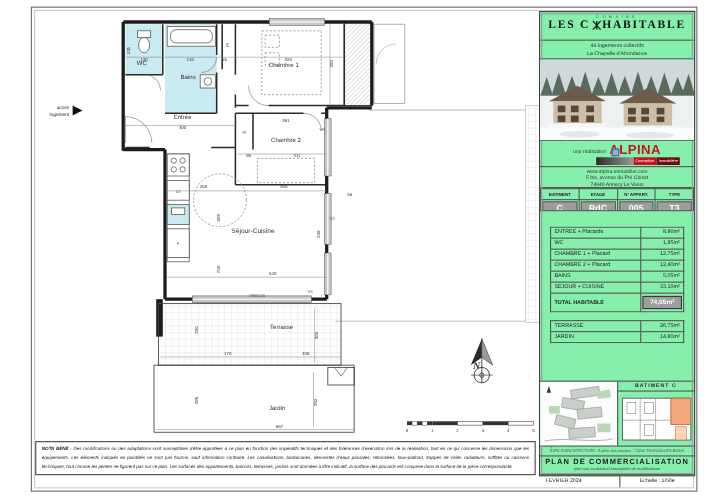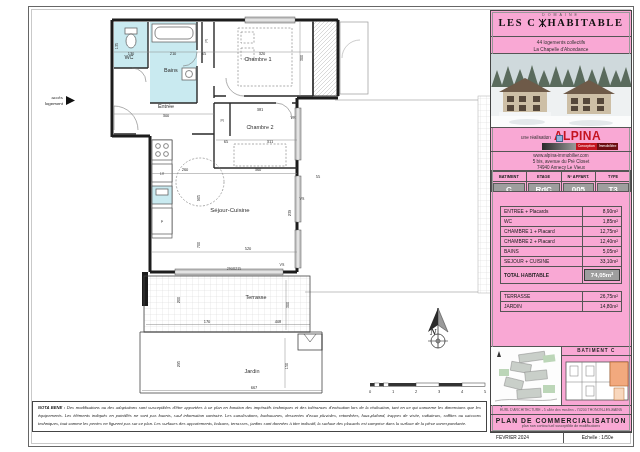--- a/index.html
+++ b/index.html
@@ -12,21 +12,21 @@
   
   .room-label{font:5.5px "Liberation Sans",sans-serif;fill:#333;}
   .big-room-label{font:6px "Liberation Sans",sans-serif;fill:#333;}
   .dim-label{font:4px "Liberation Sans",sans-serif;fill:#333;}
   .anno-label{font:3.6px "Liberation Sans",sans-serif;fill:#444;}
   .access-label{font:4.4px "Liberation Sans",sans-serif;fill:#222;}
   .compass-n{font:italic bold 9px "Liberation Serif",serif;fill:#333;}
 
   
   .titleblock{position:absolute;left:490px;top:10px;width:142px;height:423px;
-              border:1px solid #444;background:#f9a8d4;box-sizing:border-box;}
+              border:1px solid #444;background:#86efac;box-sizing:border-box;}
   .tb-inner{position:absolute;left:1px;top:1px;right:1px;bottom:1px;border:1px solid #999;}
   .tb-sec{border-bottom:1px solid #555;box-sizing:border-box;overflow:hidden;}
   .tb-logo{height:26px;text-align:center;padding-top:2px;}
   .tb-domaine{font-size:3.6px;letter-spacing:3px;color:#555;}
   .tb-name{font-family:"Liberation Serif",serif;font-size:10.5px;font-weight:700;letter-spacing:1.6px;
            color:#111;line-height:11px;display:flex;justify-content:center;align-items:center;gap:1px;}
   .tb-sub{height:17px;text-align:center;font-size:4.8px;color:#333;line-height:7px;padding-top:2px;}
   .tb-photo{height:74px;position:relative;}
   .tb-alpina{height:24px;position:relative;padding-top:3px;}
   .alpina-row{display:flex;align-items:flex-end;justify-content:center;gap:3px;}

